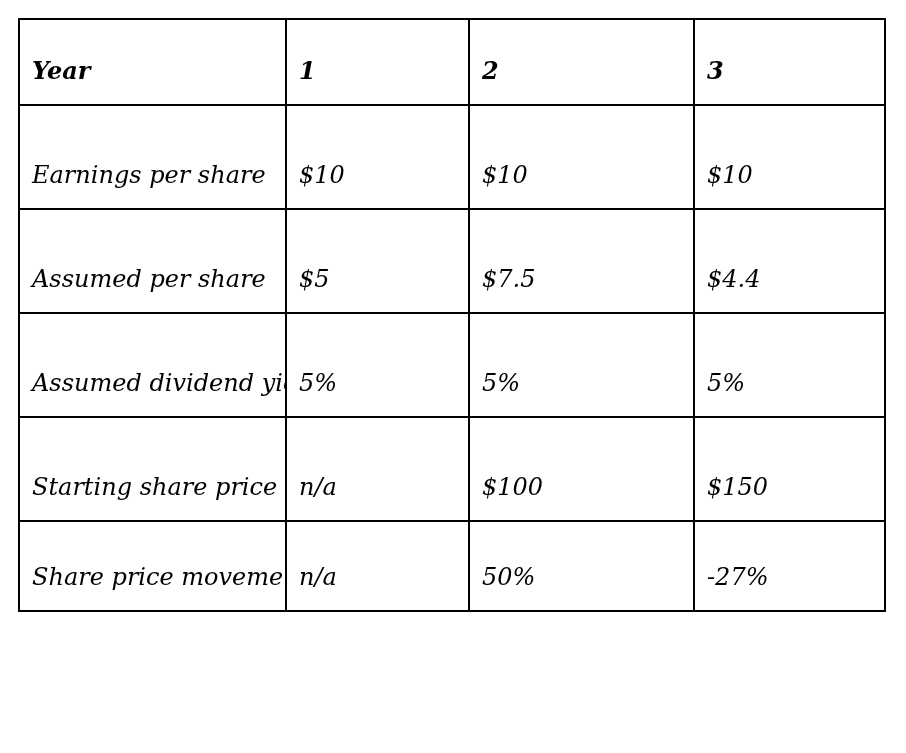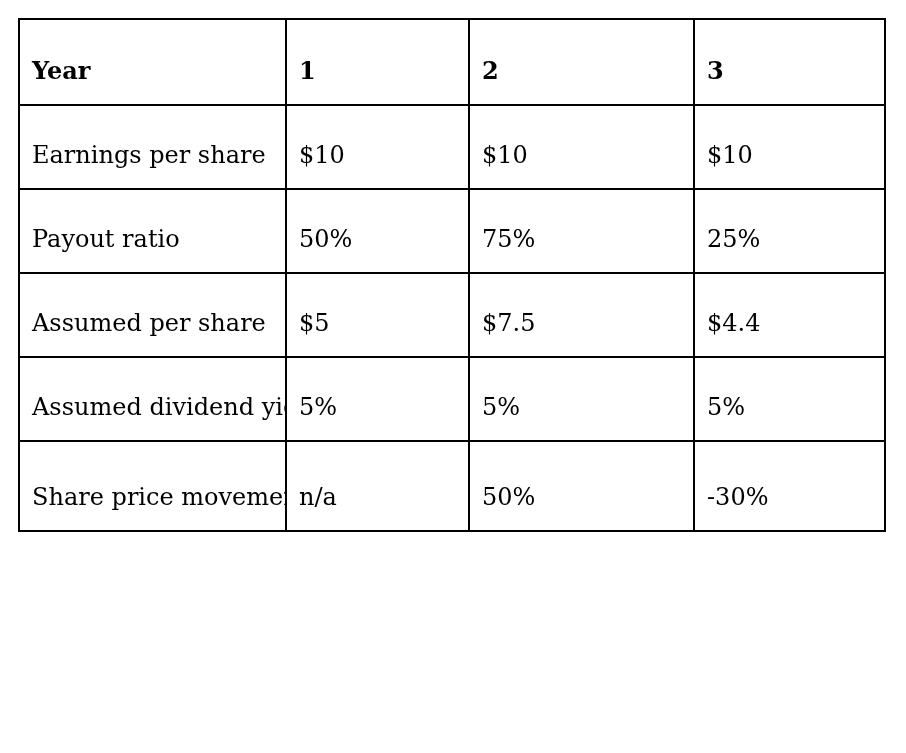--- a/index.html
+++ b/index.html
@@ -18,40 +18,41 @@
     background: #ffffff;
   }
   table.doc-table {
     position: absolute;
     left: 18px;
     top: 18px;
     border-collapse: collapse;
     table-layout: fixed;
     width: 866px;
     background: #ffffff;
+    font-style: italic;
   }
   table.doc-table th,
   table.doc-table td {
     border: 2px solid #000000;
     font-family: "DejaVu Serif", "Liberation Serif", serif;
     font-size: 24px;
     color: #000000;
     text-align: left;
     vertical-align: bottom;
     padding: 0 6px 19px 12px;
     white-space: nowrap;
     overflow: hidden;
     font-weight: normal;
     background: #ffffff;
   }
   table.doc-table thead th {
     font-weight: bold;
   }
   tr.header-row  { height: 86px; }
-  tr.data-row    { height: 84px; }
+  tr.data-row    { height: 104px; }
   tr.data-row:last-child { height: 90px; }
 </style>
 </head>
 <body>
 
 <div class="page">
   <table class="doc-table">
     <colgroup>
       <col style="width:267px">
       <col style="width:183px">
@@ -67,38 +68,38 @@
       </tr>
     </thead>
     <tbody>
       <tr class="data-row">
         <td>Earnings per share</td>
         <td>$10</td>
         <td>$10</td>
         <td>$10</td>
       </tr>
       <tr class="data-row">
-        <td>Payout ratio</td>
-        <td>50%</td>
-        <td>75%</td>
-        <td>25%</td>
-      </tr>
-      <tr class="data-row">
         <td>Assumed per share</td>
         <td>$5</td>
         <td>$7.5</td>
         <td>$4.4</td>
       </tr>
       <tr class="data-row">
         <td>Assumed dividend yield</td>
         <td>5%</td>
         <td>5%</td>
         <td>5%</td>
       </tr>
       <tr class="data-row">
+        <td>Starting share price</td>
+        <td>n/a</td>
+        <td>$100</td>
+        <td>$150</td>
+      </tr>
+      <tr class="data-row">
         <td>Share price movement</td>
         <td>n/a</td>
         <td>50%</td>
-        <td>-30%</td>
+        <td>-27%</td>
       </tr>
     </tbody>
   </table>
 </div>
 
 </body></html>

